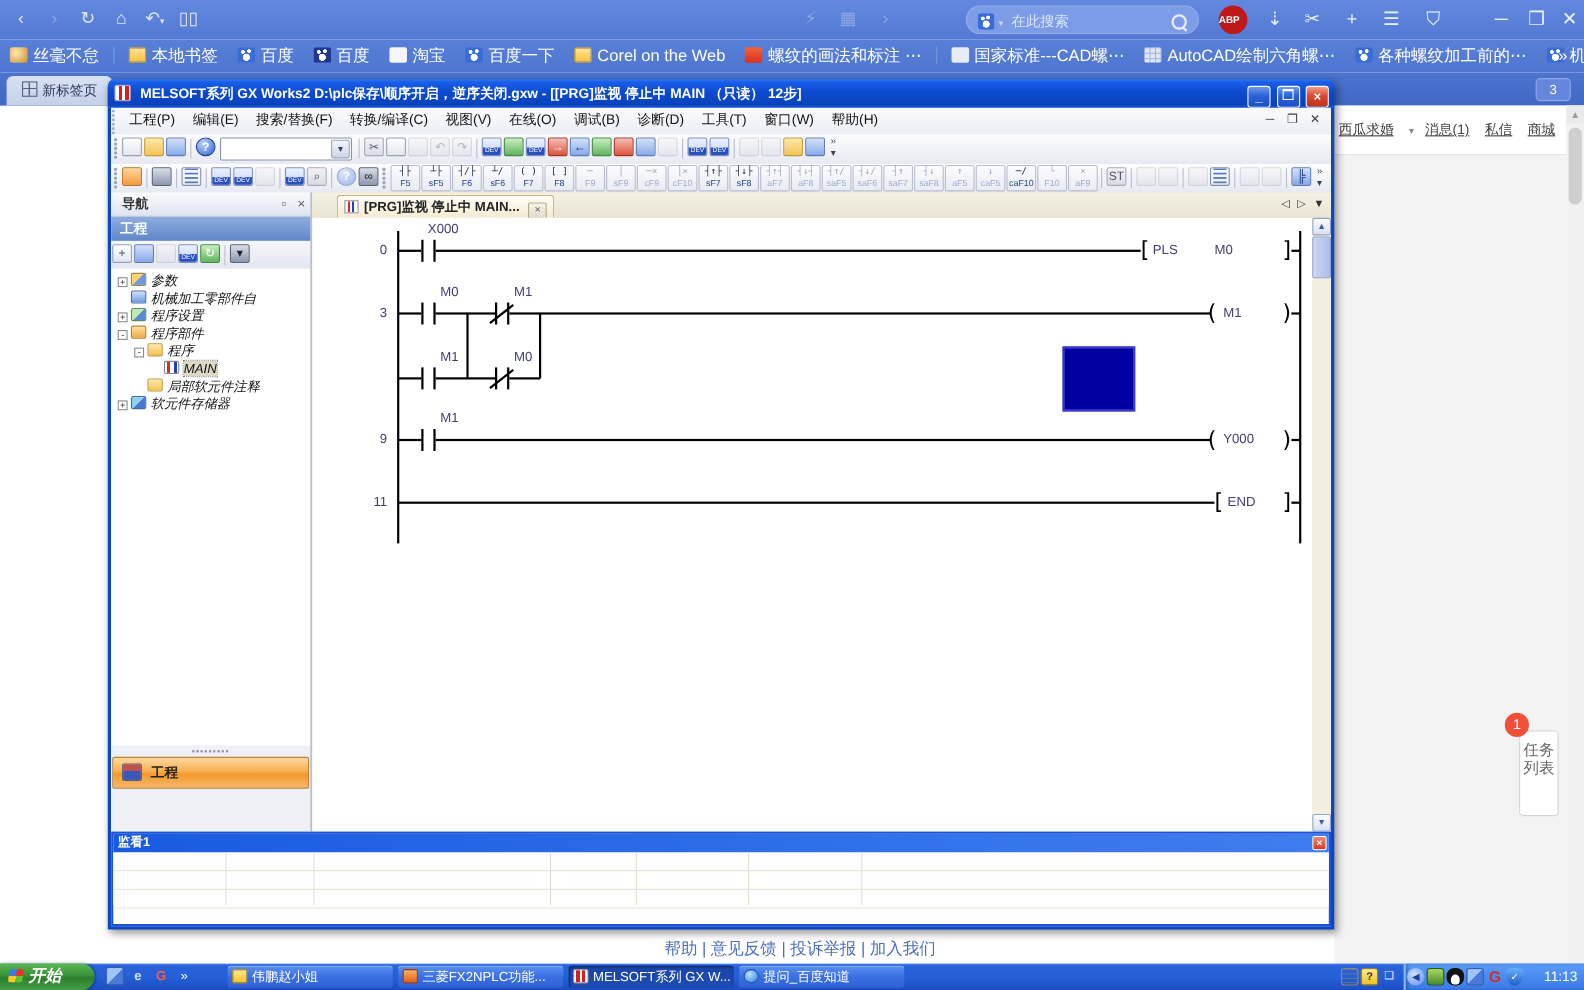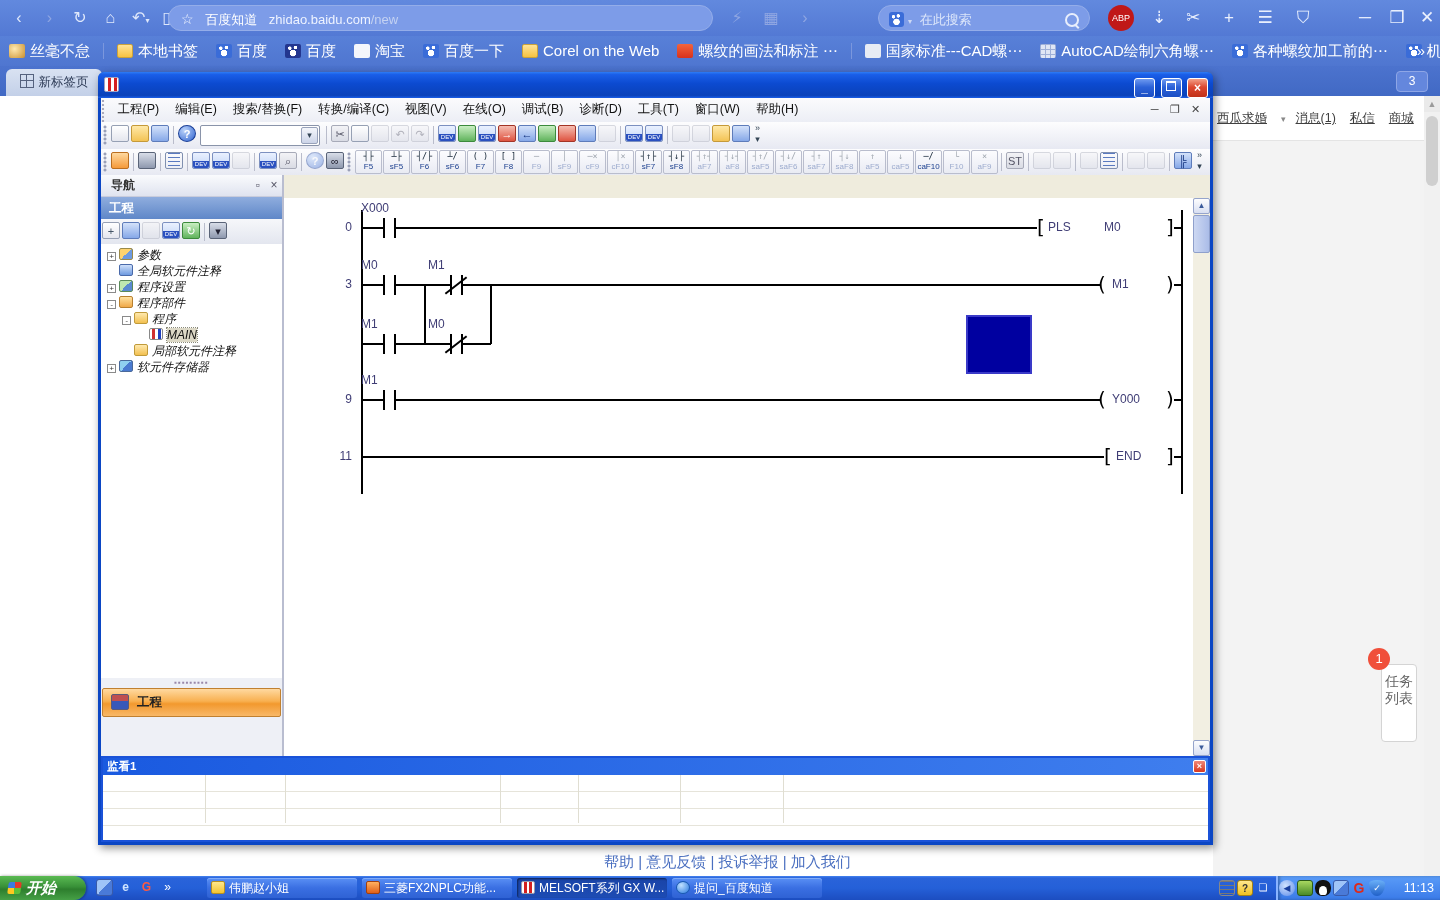--- a/index.html
+++ b/index.html
@@ -19,21 +19,21 @@
   #searchbox{left:878px;top:5px;width:212px;height:26px;border-radius:13px;background:#7d9ce8;
              border:1px solid #94ade9;color:#dce6fa;font-size:13px;line-height:26px;padding:1px 10px;box-sizing:border-box;}
   .mini-paw{display:inline-block;width:15px;height:15px;border-radius:3px;background:#3a6cd8;vertical-align:-3px;margin-right:4px;
      background-image:radial-gradient(circle at 30% 32%,#fff 1.5px,transparent 2px),
                       radial-gradient(circle at 62% 26%,#fff 1.5px,transparent 2px),
                       radial-gradient(circle at 50% 66%,#fff 3px,transparent 3.5px);}
   .mag{display:inline-block;width:10px;height:10px;border:2px solid #e8eefc;border-radius:50%;position:relative;float:right;margin:6px 0 0 0;}
   .mag::after{content:"";position:absolute;width:2px;height:5px;background:#e8eefc;left:9px;top:9px;transform:rotate(-45deg);}
   .topric{display:inline-block;height:36px;line-height:36px;color:#eaf0fd;font-size:17px;text-align:center;width:34px;}
   #abp{left:1108px;top:5px;width:26px;height:26px;border-radius:50%;background:#c01818;color:#fff;
-       font-size:9px;font-weight:normal;text-align:center;line-height:26px;}
+       font-size:9px;font-weight:bold;text-align:left;line-height:26px;}
   
   #bookmarks{left:0;top:36px;width:1440px;height:30px;background:linear-gradient(180deg,#5880d8,#4f76d0);
              color:#fff;font-size:15px;white-space:nowrap;overflow:hidden;}
   .bm{display:inline-block;height:30px;line-height:30px;margin:0 9px;}
   .bm .bmic{display:inline-block;width:16px;height:14px;margin-right:5px;vertical-align:-2px;border-radius:2px;}
   .bmsep{display:inline-block;width:1px;height:16px;background:#7b97dd;vertical-align:-3px;margin:0 4px;}
   .bi-folder{background:linear-gradient(180deg,#ffe397,#f7c242);border:1px solid #caa23c;box-sizing:border-box;}
   .bi-avatar{border-radius:50%;background:radial-gradient(circle at 35% 35%,#ffe9b0,#c98f2e);}
   .bi-paw{background:#3a6cd8;background-image:radial-gradient(circle at 30% 30%,#fff 1.5px,transparent 2px),
           radial-gradient(circle at 65% 25%,#fff 1.5px,transparent 2px),
@@ -170,21 +170,21 @@
   #canvas{position:absolute;left:0;right:17px;top:23px;bottom:0;background:#fff;overflow:hidden;}
   #vscroll{position:absolute;right:0;top:23px;bottom:0;width:17px;background:#f2efe2;}
   .sbtn{position:absolute;left:0;width:17px;height:16px;background:linear-gradient(180deg,#fdfdfe,#d8dff2);
         border:1px solid #95a4cc;border-radius:2px;box-sizing:border-box;color:#3a5a9a;font-size:8px;text-align:center;line-height:14px;}
   .sthumb{position:absolute;left:0;top:17px;width:17px;height:38px;background:linear-gradient(90deg,#cdd8f2,#aabce8);
         border:1px solid #8fa0cc;border-radius:2px;box-sizing:border-box;}
   
   .hl{position:absolute;height:2px;background:#000;}
   .vl{position:absolute;width:2px;background:#000;}
   .rnum{position:absolute;width:60px;text-align:right;font-size:12px;color:#3f3d75;}
-  .dlabel{position:absolute;width:56px;text-align:left;font-size:12px;color:#3f3d75;}
+  .dlabel{position:absolute;width:56px;text-align:right;font-size:12px;color:#3f3d75;}
   .contact{position:absolute;width:13px;height:20px;border-left:2px solid #000;border-right:2px solid #000;box-sizing:border-box;background:#fff;}
   .ncslash{position:absolute;width:2px;height:27px;background:#000;transform:rotate(52deg);}
   .oglyph{position:absolute;font-size:20px;color:#000;line-height:20px;font-family:"DejaVu Sans",sans-serif;}
   .otext{position:absolute;font-size:12px;color:#3f3d75;line-height:14px;}
   #cursor{position:absolute;background:#0000a0;border:2px solid #3a3ac8;box-sizing:border-box;}
   
   #watch{position:absolute;left:0;right:0;bottom:0;height:86px;border:2px solid #1a52d8;box-sizing:border-box;background:#fff;}
   #watch-title{height:17px;background:linear-gradient(90deg,#1a5ae0,#3f7eee);color:#fff;font-size:11.5px;font-weight:bold;
                line-height:17px;padding-left:4px;}
   #watch-close{float:right;width:13px;height:13px;margin:2px 2px 0 0;background:linear-gradient(180deg,#f08878,#d83820);
@@ -233,25 +233,20 @@
 </head>
 <body>
 
 <div id="topbar" class="abs">
   <span class="navic" style="margin-left:6px">‹</span>
   <span class="navic dim">›</span>
   <span class="navic">↻</span>
   <span class="navic">⌂</span>
   <span class="navic">↶<span style="font-size:8px">▾</span></span>
   <span class="navic">▯▯</span>
-  <div id="addrbar" class="abs">
-    <span class="star">☆</span>
-    <span>百度知道</span>
-    <span class="url"><span>zhidao.baidu.com</span><span class="urlpath">/new</span></span>
-  </div>
   <span class="navic dim abs" style="left:724px;top:0">⚡</span>
   <span class="navic dim abs" style="left:758px;top:0">▦</span>
   <span class="navic dim abs" style="left:792px;top:0">›</span>
   <div id="searchbox" class="abs">
     <span class="mini-paw"></span><span style="font-size:8px;color:#cdd9f4">▾</span>
     <span style="margin-left:4px">在此搜索</span>
     <span class="mag"></span>
   </div>
   <div id="abp" class="abs">ABP</div>
   <span class="topric abs" style="left:1142px">⇣</span>
@@ -279,20 +274,21 @@
     <div class="thumb"></div>
   </div>
 </div>
 <div id="tasklist" class="abs"><span>任务列表</span></div>
 <div id="tl-badge" class="abs">1</div>
 <div id="footer-text" class="abs">帮助 | 意见反馈 | 投诉举报 | 加入我们</div>
 
 <div id="app" class="abs">
   <div id="app-title">
     <span class="appico"></span>
+    <span>MELSOFT系列 GX Works2 D:\plc保存\顺序开启，逆序关闭.gxw - [[PRG]监视 停止中 MAIN （只读） 12步]</span>
     <span class="wbtns">
       <span class="wbtn">_</span>
       <span class="wbtn"><span class="rest"></span></span>
       <span class="wbtn close">×</span>
     </span>
   </div>
   <div id="app-body">
     <div id="menubar">
       <span class="mgrip"></span>
       <span id="menu-items"><span class="menuitem">工程(P)</span><span class="menuitem">编辑(E)</span><span class="menuitem">搜索/替换(F)</span><span class="menuitem">转换/编译(C)</span><span class="menuitem">视图(V)</span><span class="menuitem">在线(O)</span><span class="menuitem">调试(B)</span><span class="menuitem">诊断(D)</span><span class="menuitem">工具(T)</span><span class="menuitem">窗口(W)</span><span class="menuitem">帮助(H)</span></span>
@@ -308,37 +304,43 @@
     <div id="navpanel">
       <div id="nav-caption">
         <span>导航</span>
         <span class="capbtn">×</span>
         <span class="capbtn">▫</span>
       </div>
       <div id="nav-sect">工程</div>
       <div id="nav-tools"><span class="ic v-doc">+</span><span class="ic v-blue"></span><span class="ic v-gray dim"></span><span class="ic v-dev"></span><span class="ic v-green">↻</span><span class="tsep"></span><span class="ic v-chip">▾</span></div>
       <div id="nav-tree" style="padding-top: 3px;">
           <div class="trow" style="padding-left: 6px;"><span class="exp">+</span><span class="tic t-params"></span><span class="lbl">参数</span></div>
-          <div class="trow" style="padding-left: 6px;"><span class="exp" style="visibility: hidden;"></span><span class="tic t-comment"></span><span class="lbl">全局软元件注释</span></div>
+          <div class="trow" style="padding-left: 6px;"><span class="exp" style="visibility: hidden;"></span><span class="tic t-comment"></span><span class="lbl">机械加工零部件自</span></div>
           <div class="trow" style="padding-left: 6px;"><span class="exp">+</span><span class="tic t-setting"></span><span class="lbl">程序设置</span></div>
           <div class="trow" style="padding-left: 6px;"><span class="exp">-</span><span class="tic t-parts"></span><span class="lbl">程序部件</span></div>
           <div class="trow" style="padding-left: 21px;"><span class="exp">-</span><span class="tic t-folder"></span><span class="lbl">程序</span></div>
           <div class="trow" style="padding-left: 36px;"><span class="exp" style="visibility: hidden;"></span><span class="tic t-ladder"></span><span class="lbl sel">MAIN</span></div>
           <div class="trow" style="padding-left: 21px;"><span class="exp" style="visibility: hidden;"></span><span class="tic t-folder"></span><span class="lbl">局部软元件注释</span></div>
           <div class="trow" style="padding-left: 6px;"><span class="exp">+</span><span class="tic t-memory"></span><span class="lbl">软元件存储器</span></div>
         </div>
       <div id="nav-bottom">
         <div class="splitdots">▪▪▪▪▪▪▪▪▪</div>
         <div id="nav-buttons">
             <div class="navbtn active"><span class="nbic"></span><span>工程</span></div>
           </div>
       </div>
     </div>
 
     <div id="editor">
+      <div id="tabstrip">
+        <div id="doctab">
+          <span class="dtic"></span><span>[PRG]监视 停止中 MAIN...</span><span class="dtclose">×</span>
+        </div>
+        <div id="tabnav"><span>◁</span><span>▷</span><span>▼</span></div>
+      </div>
       <div id="canvas">
           <div class="vl" style="left: 77px; top: 12px; height: 284px;"></div>
           <div class="vl" style="left: 897px; top: 12px; height: 284px;"></div>
           <div class="rnum" style="left: 8px; top: 22px;">0</div>
           <div class="hl" style="left: 78px; top: 29px; width: 675px;"></div>
           <div class="contact" style="left: 99px; top: 20px;"></div>
           <div class="dlabel" style="left: 77px; top: 3px;">X000</div>
           <div class="oglyph" style="left: 753px; top: 19px;">[</div>
           <div class="otext" style="left: 764px; top: 22px;">PLS</div>
           <div class="otext" style="left: 820px; top: 22px;">M0</div>

